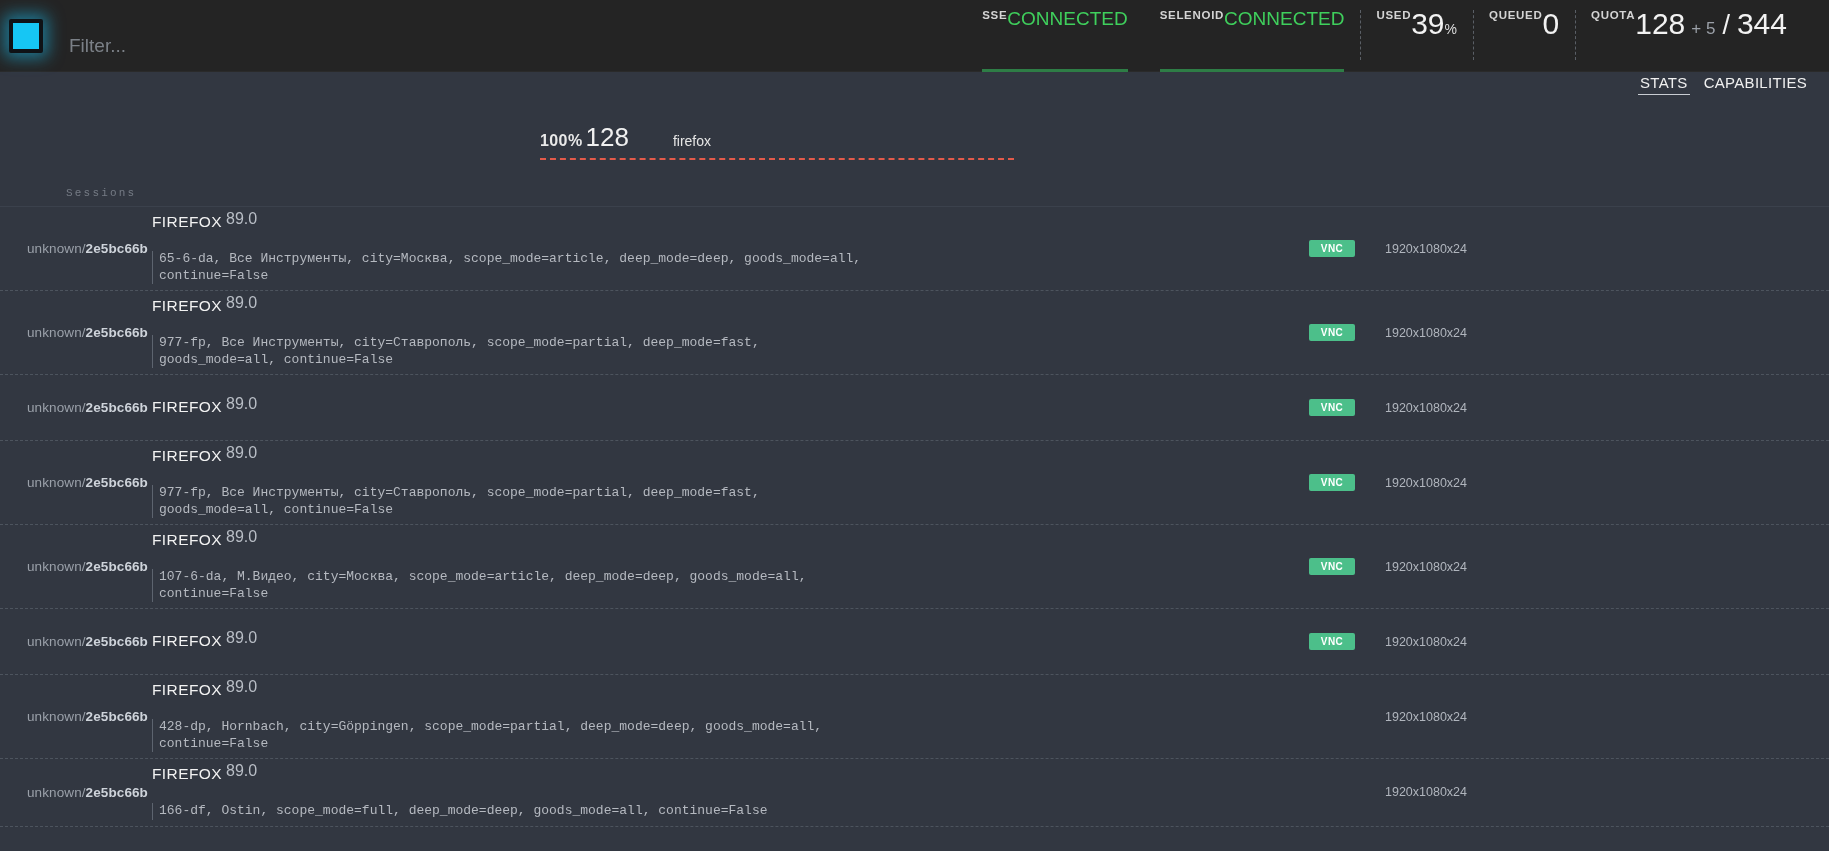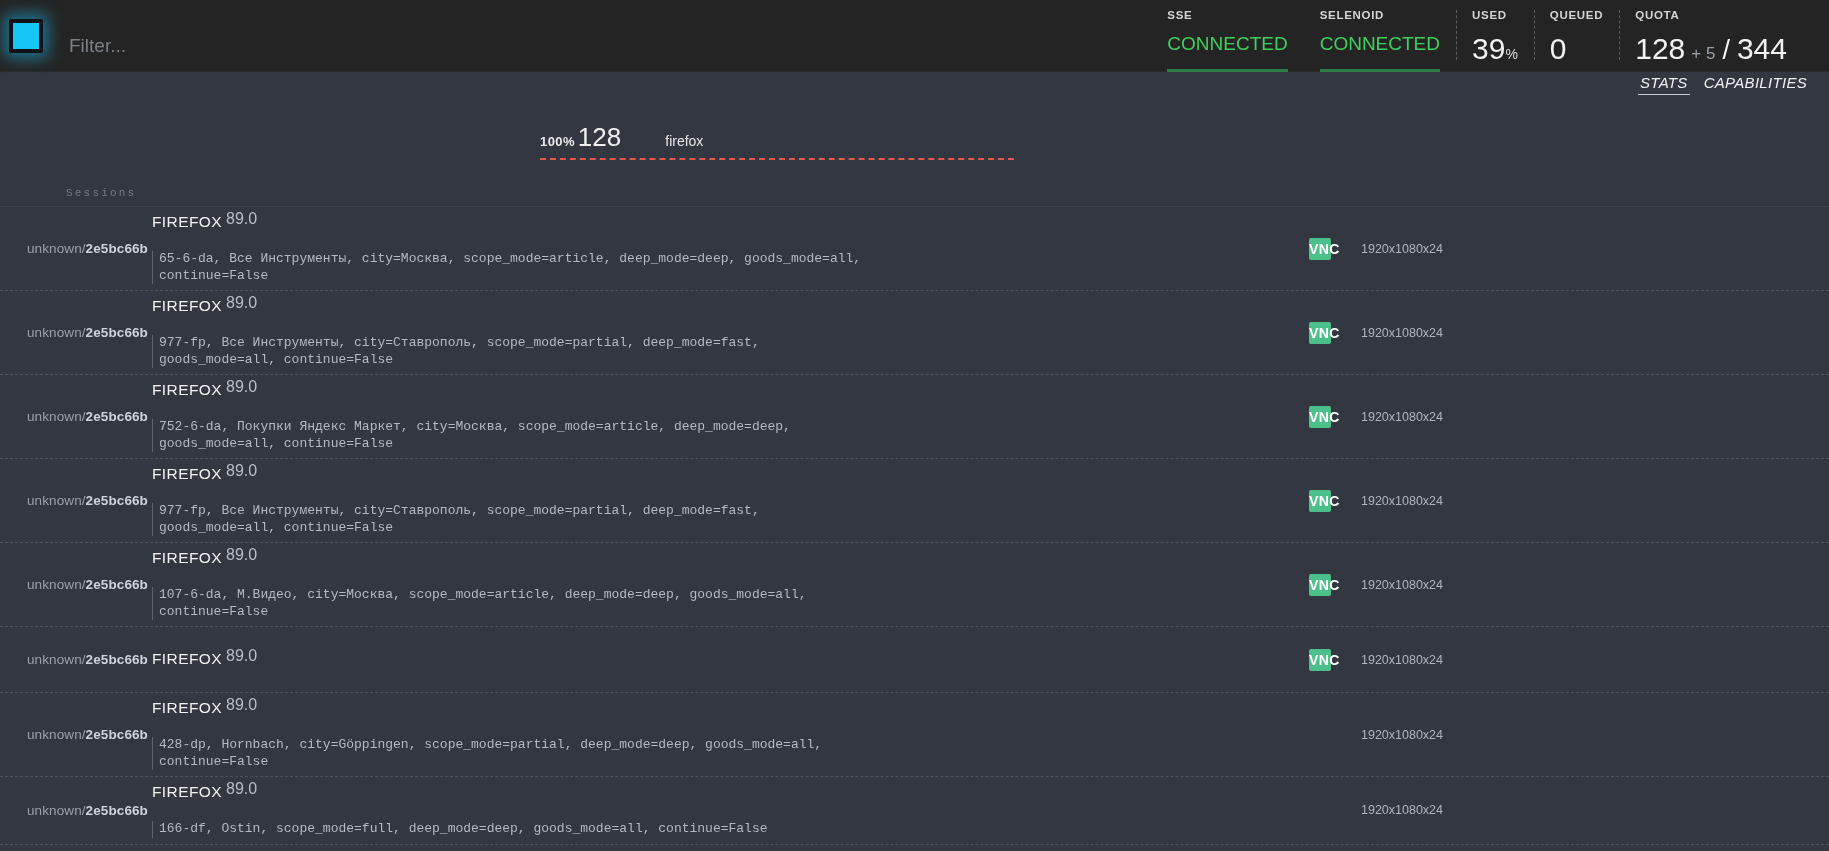--- a/index.html
+++ b/index.html
@@ -59,21 +59,20 @@
   .stats-group {
     display: flex;
     align-items: stretch;
     height: 72px;
     padding-right: 26px;
   }
   .stat {
     position: relative;
     padding: 9px 16px 0 16px;
     display: flex;
-    flex-direction: column;
     align-items: flex-start;
     justify-content: flex-start;
   }
   .stat.divided::before {
     content: "";
     position: absolute;
     left: 0;
     top: 10px;
     bottom: 12px;
     border-left: 1px dashed #5a5f66;
@@ -124,21 +123,20 @@
     padding-right: 20px;
     gap: 12px;
   }
   .tab {
     font-size: 15px;
     letter-spacing: 0.3px;
     color: #f0f0f0;
     padding: 2px 2px 4px 2px;
     cursor: pointer;
     position: relative;
-    font-style: italic;
   }
   .tab.active::after {
     content: "";
     position: absolute;
     left: 0; right: 0; bottom: 0;
     height: 1.5px;
     background: #c9cdd3;
   }
 
   
@@ -147,21 +145,21 @@
     height: 64px;
     position: relative;
   }
   .quota-row {
     display: flex;
     align-items: baseline;
     position: relative;
     padding-left: 540px;
   }
   .qr-pct {
-    font-size: 13px;
+    font-size: 16px;
     font-weight: bold;
     color: #e9e9e9;
     letter-spacing: 0.4px;
     margin-right: 3px;
   }
   .qr-count {
     font-size: 26px;
     line-height: 1;
     color: #f0f0f0;
   }
@@ -247,25 +245,25 @@
   }
   .sess-right {
     width: 520px;
     min-width: 520px;
     display: flex;
     align-items: center;
     gap: 30px;
   }
   .vnc-badge {
     display: inline-block;
-    width: 22px;
+    width: 46px;
     text-align: center;
     background: #4cbf8a;
     color: #ffffff;
-    font-size: 14px;
+    font-size: 10px;
     font-weight: bold;
     letter-spacing: 0.4px;
     padding: 3px 0 3px 0;
     border-radius: 2px;
   }
   .vnc-badge.hidden { visibility: hidden; }
   .sess-res {
     font-size: 12.5px;
     color: #b0b5bd;
     white-space: nowrap;
@@ -381,21 +379,20 @@
 
   <div class="session-row">
     <div class="sess-id-cell">
       <span>unknown</span><span>/</span><span class="sid">2e5bc66b</span>
     </div>
     <div class="sess-main">
       <div class="sess-browser">
         <span class="sess-bname">FIREFOX</span>
         <span class="sess-bver">89.0</span>
       </div>
-      <div class="sess-caps">752-6-da, Покупки Яндекс Маркет, city=Москва, scope_mode=article, deep_mode=deep, goods_mode=all, continue=False</div>
     </div>
     <div class="sess-right">
       <span class="vnc-badge">VNC</span>
       <span class="sess-res">1920x1080x24</span>
     </div>
   </div>
 
   <div class="session-row">
     <div class="sess-id-cell">
       <span>unknown</span><span>/</span><span class="sid">2e5bc66b</span>

